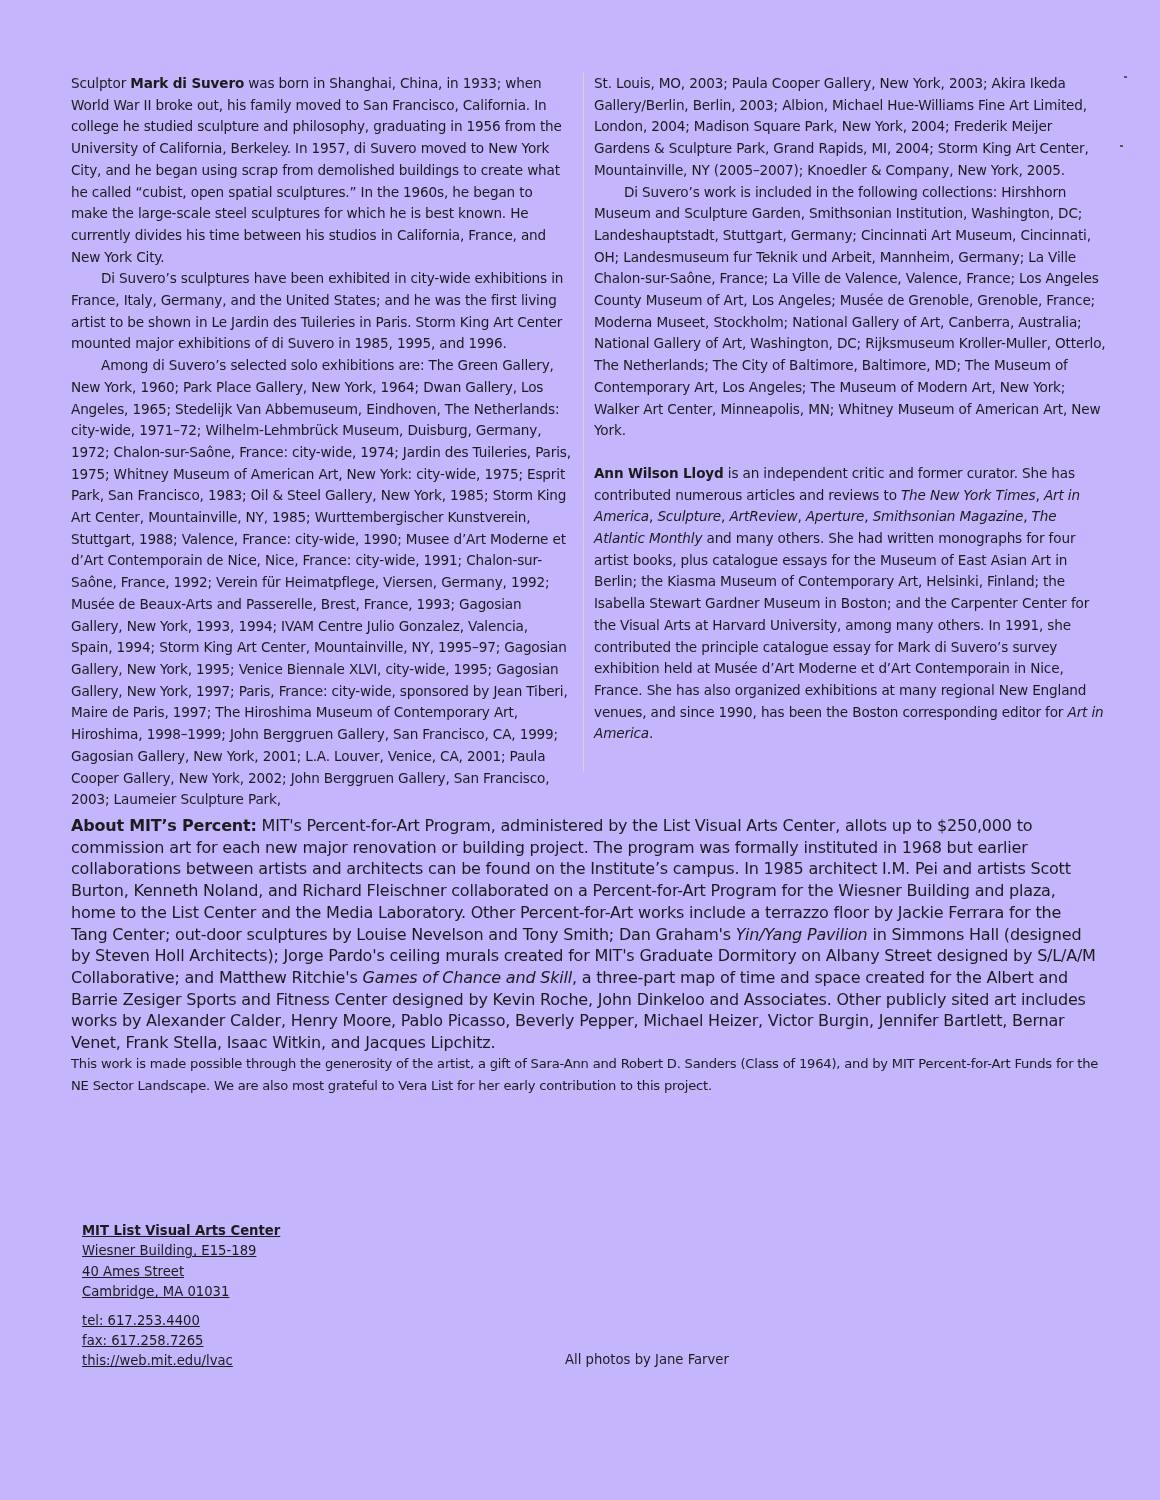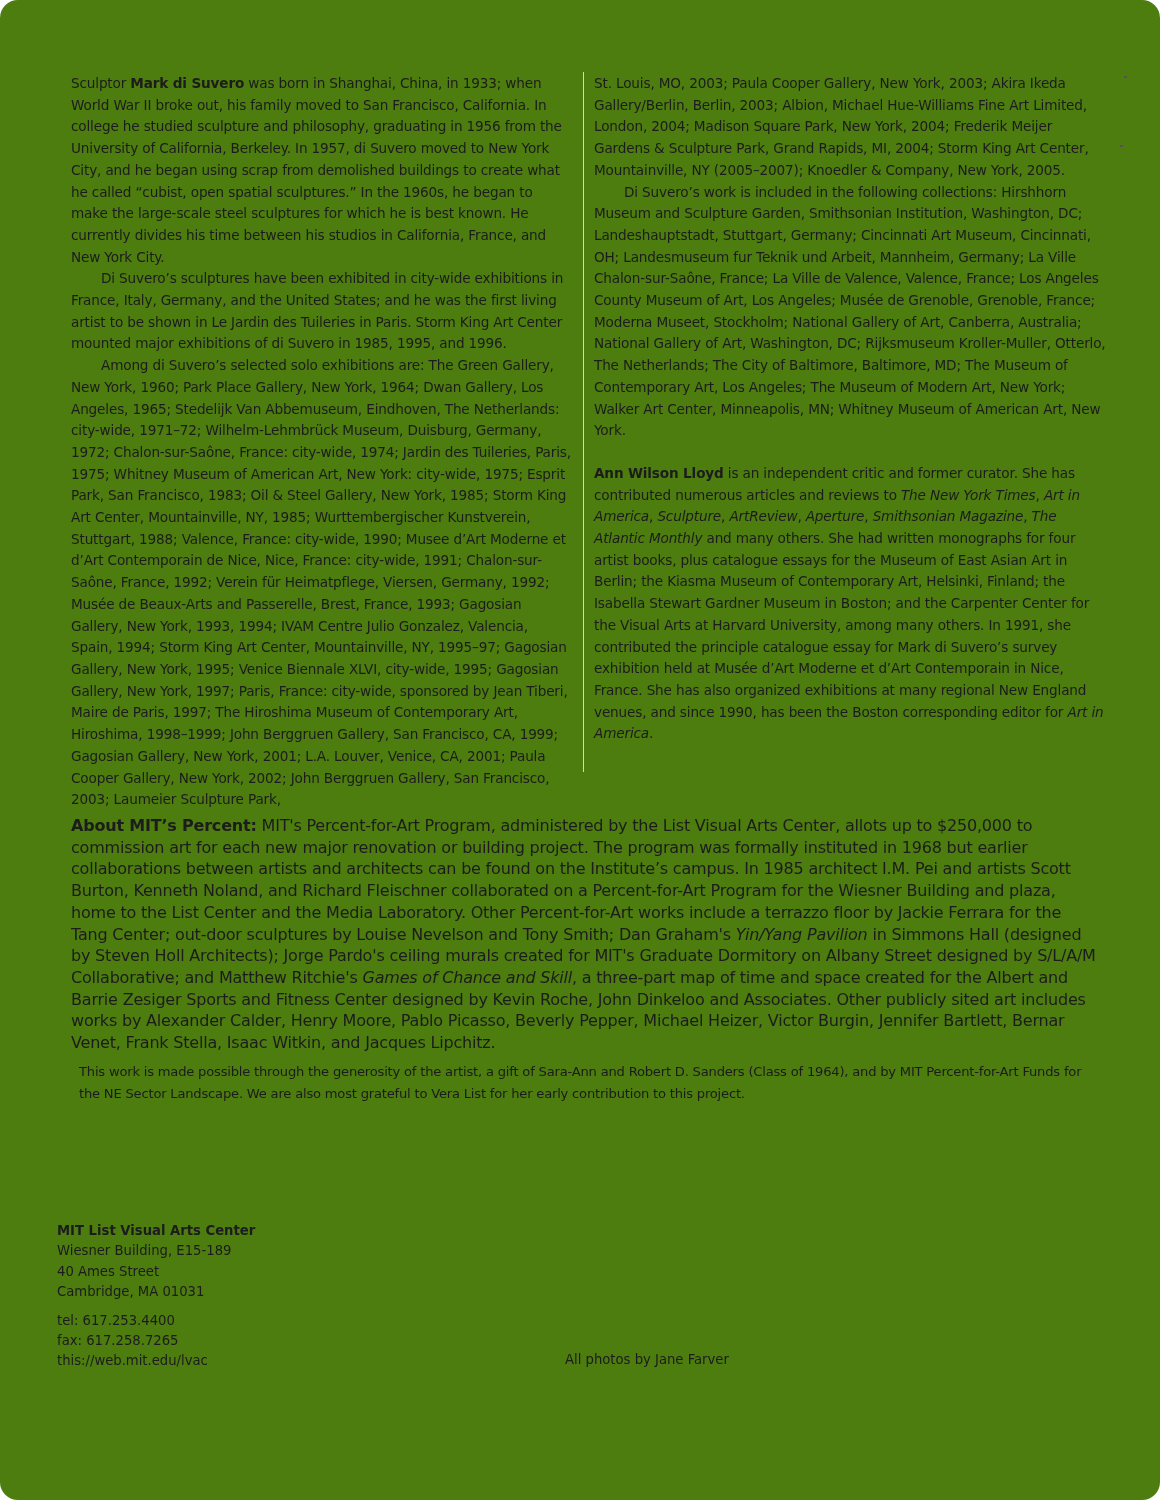--- a/index.html
+++ b/index.html
@@ -11,22 +11,21 @@
       width: 1160px;
       height: 1500px;
       position: relative;
       overflow: hidden;
       font-family: "DejaVu Sans", "Liberation Sans", sans-serif;
       color: #1c1c1c;
     }
     .page {
       position: absolute;
       inset: 0;
-      background: #4d7c0f;
-      border-radius: 18px;
+      background: #c4b5fd;
     }
     .col {
       position: absolute;
       font-size: 13.6px;
       line-height: 21.7px;
       letter-spacing: -0.15px;
     }
     .col-left {
       left: 71px;
       top: 73px;
@@ -69,28 +68,29 @@
     .about p { margin: 0; }
     .credit {
       position: absolute;
       left: 71px;
       top: 1053px;
       width: 1030px;
       font-size: 13.1px;
       line-height: 21.7px;
       letter-spacing: -0.2px;
     }
-    .credit p { margin: 8px; }
+    .credit p { margin: 0; }
     .contact {
       position: absolute;
-      left: 57px;
+      left: 82px;
       top: 1221px;
       width: 300px;
       font-size: 13.2px;
       line-height: 20.4px;
+      text-decoration: underline;
     }
     .contact .line { display: block; }
     .contact .gap { height: 8px; }
     .photos {
       position: absolute;
       left: 565px;
       top: 1350px;
       font-size: 13.2px;
       line-height: 20px;
     }

